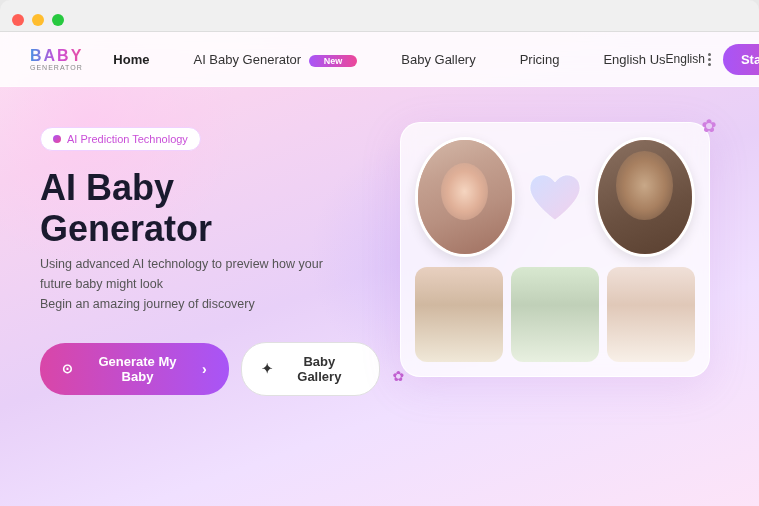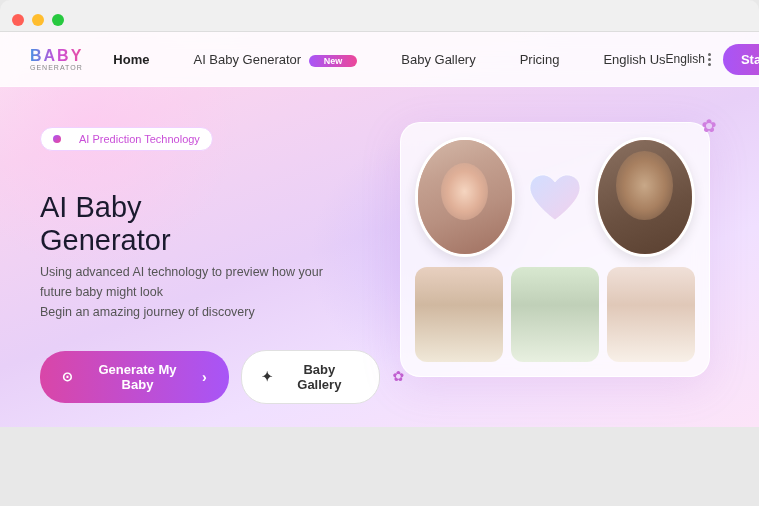--- a/index.html
+++ b/index.html
@@ -26,21 +26,21 @@
       width: 12px; height: 12px; border-radius: 50%;
       display: inline-block;
     }
     .tl-red { background: #ff5f56; }
     .tl-yellow { background: #ffbd2e; }
     .tl-green { background: #27c93f; }
 
     
     .page {
       width: 759px;
-      height: 395px;
+      height: 474px;
       background: linear-gradient(160deg, #fce4f3 0%, #f8d4f0 20%, #e8d0f8 50%, #f0e0ff 70%, #fce4f8 100%);
       position: relative;
       overflow: hidden;
     }
 
     
     .blob1 {
       position: absolute;
       top: -60px; left: -60px;
       width: 300px; height: 300px;
@@ -159,43 +159,42 @@
     .hero-left {
       flex: 0 0 340px;
       display: flex;
       flex-direction: column;
       justify-content: flex-start;
       padding-top: 10px;
     }
     .ai-badge {
       display: inline-flex;
       align-items: center;
-      gap: 18px;
+      gap: 6px;
       background: white;
       border: 1px solid #f0d0ff;
       border-radius: 20px;
       padding: 5px 12px;
       font-size: 11px;
       color: #c94fd8;
       font-weight: 500;
       width: fit-content;
       margin-bottom: 16px;
     }
     .ai-badge-icon {
       width: 8px; height: 8px;
       border-radius: 50%;
       background: linear-gradient(135deg, #a855f7, #ec4899);
     }
     .hero-title-dark {
-      font-size: 29px;
-      font-weight: 400;
+      font-size: 36px;
+      font-weight: 700;
       color: #1a1a2e;
       line-height: 1.15;
       margin-bottom: 4px;
-      margin-top: 24px;
     }
     .hero-title-pink {
       font-size: 36px;
       font-weight: 900;
       color: #e0359a;
       line-height: 1.15;
       margin-bottom: 18px;
     }
     .hero-desc {
       font-size: 12.5px;

